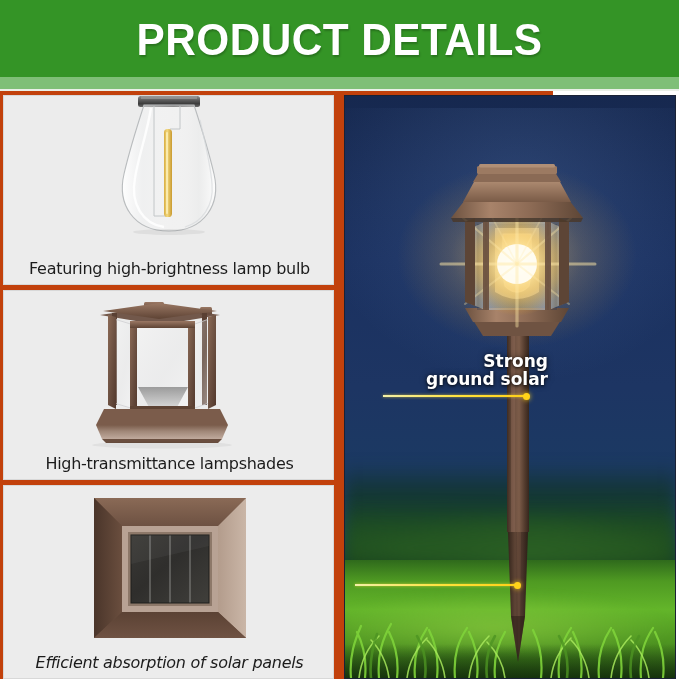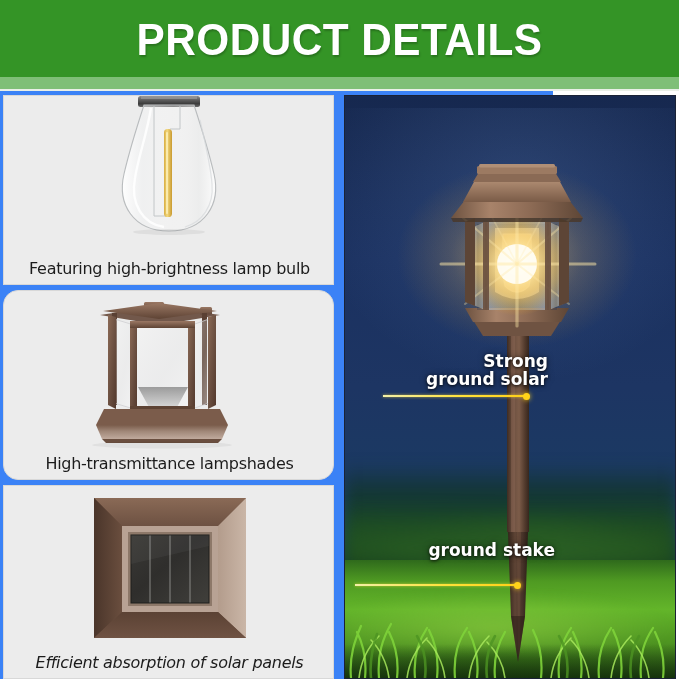--- a/index.html
+++ b/index.html
@@ -1,17 +1,17 @@
 <!DOCTYPE html>
 <html><head>
 <meta charset="utf-8">
 <style>
   html,body{margin:0;padding:0;background:#fff;}
   body{width:679px;height:679px;overflow:hidden;font-family:"Liberation Sans",sans-serif;}
-  #page{position:relative;width:553px;height:679px;background:#3b82f6;}
+  #page{position:relative;width:553px;height:679px;background:#c2410c;}
 
   
   .banner{position:absolute;left:0;top:0;width:679px;height:93px;}
   .banner-main{position:absolute;left:0;top:0;width:679px;height:77px;background:#349426;}
   .banner-strip{position:absolute;left:0;top:77px;width:679px;height:12px;background:#7fbf77;}
   .banner-hair{position:absolute;left:0;top:89px;width:679px;height:2px;background:#e9efe7;}
   .banner-title{position:absolute;left:0;top:14px;width:679px;text-align:center;
       font-family:"Liberation Sans",sans-serif;font-weight:bold;font-size:45px;
       letter-spacing:0.5px;color:#ffffff;
       text-shadow:1px 2px 2px rgba(0,0,0,0.22);
@@ -19,21 +19,21 @@
 
   
   .cols{position:absolute;left:0;top:95px;width:679px;height:584px;}
   .left-col{position:absolute;left:3px;top:0;width:331px;height:584px;}
   .right-col{position:absolute;left:344px;top:0;width:332px;height:584px;}
 
   
   .panel{position:absolute;left:0;width:331px;background:#ececec;
       border:1px solid #d8d8d8;box-sizing:border-box;overflow:hidden;}
   .panel.p1{top:0;height:190px;}
-  .panel.p2{top:195px;height:190px;border-radius:15px;}
+  .panel.p2{top:195px;height:190px;}
   .panel.p3{top:390px;height:194px;font-style:italic;}
   .panel-caption{position:absolute;left:0;bottom:6px;width:331px;text-align:center;
       font-family:"DejaVu Sans","Liberation Sans",sans-serif;font-size:16.5px;
       color:#1c1c1c;letter-spacing:-0.3px;white-space:nowrap;
       transform:scaleX(0.97);transform-origin:center;}
   .panel-art{position:absolute;left:0;top:0;width:331px;}
 
   
   .bulb-wrap{height:160px;}
   
@@ -402,21 +402,20 @@
           <div class="callout-text">
             <div>Strong</div>
             <div>ground solar</div>
           </div>
           <div class="callout-line" style="left:20px;top:43px;width:143px;"></div>
           <div class="callout-dot" style="left:160px;top:40.5px;"></div>
         </div>
 
         <div class="callout c2">
           <div class="callout-text">
-            <div>ground stake</div>
           </div>
           <div class="callout-line" style="left:0px;top:43px;width:162px;"></div>
           <div class="callout-dot" style="left:159px;top:40.5px;"></div>
         </div>
 
       </div>
     </div>
 
   </div>
 </div>

